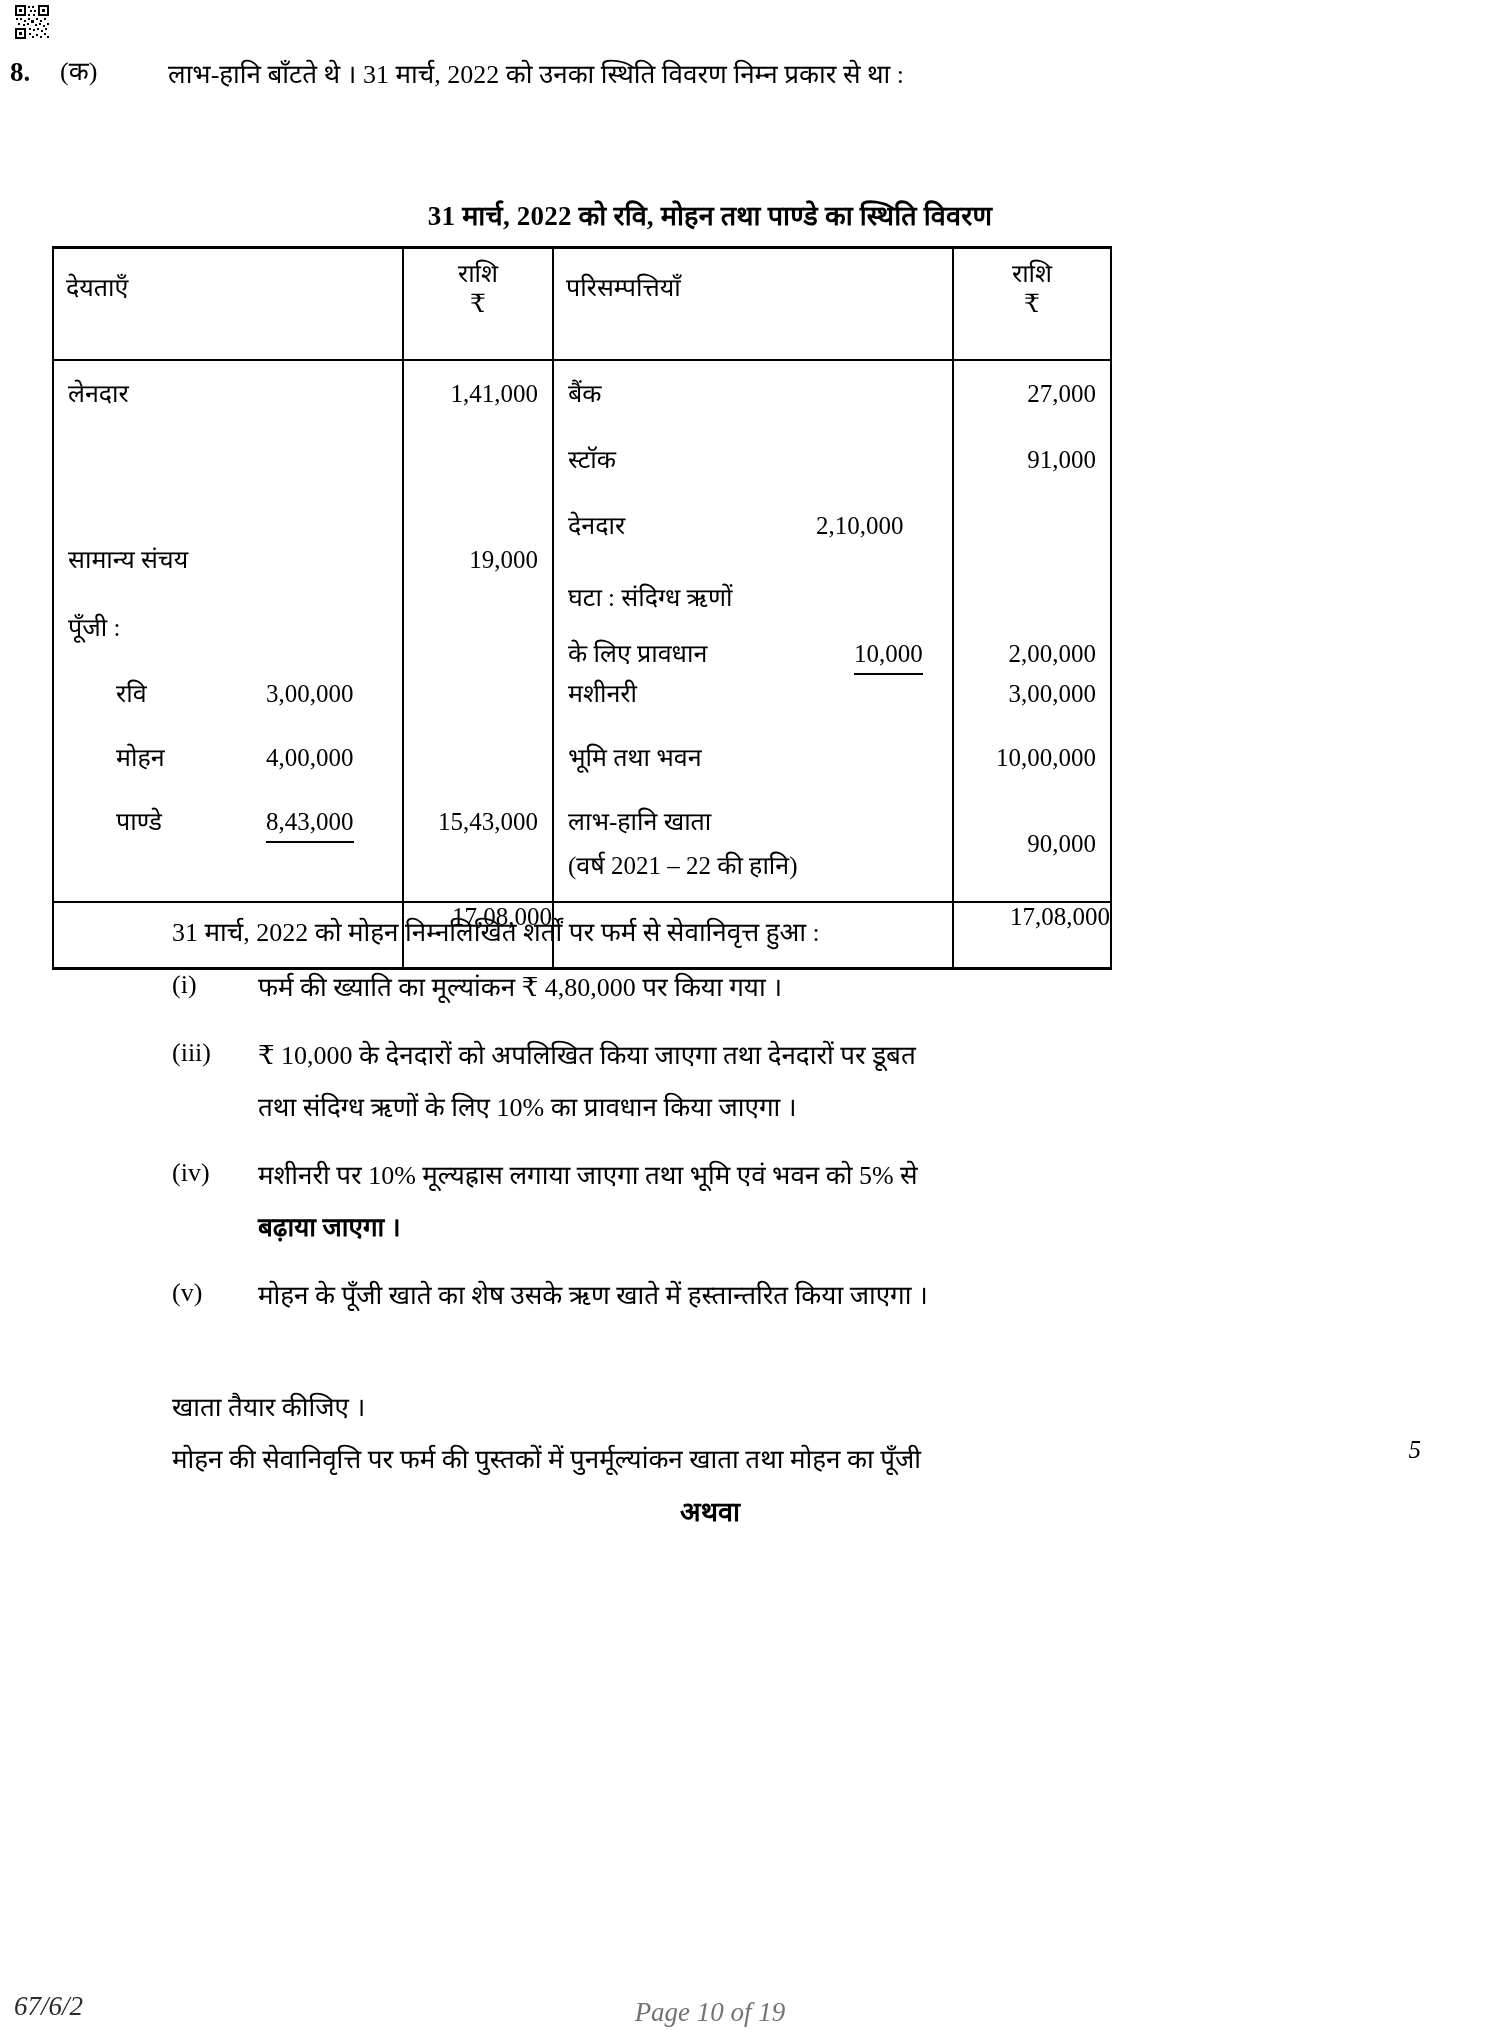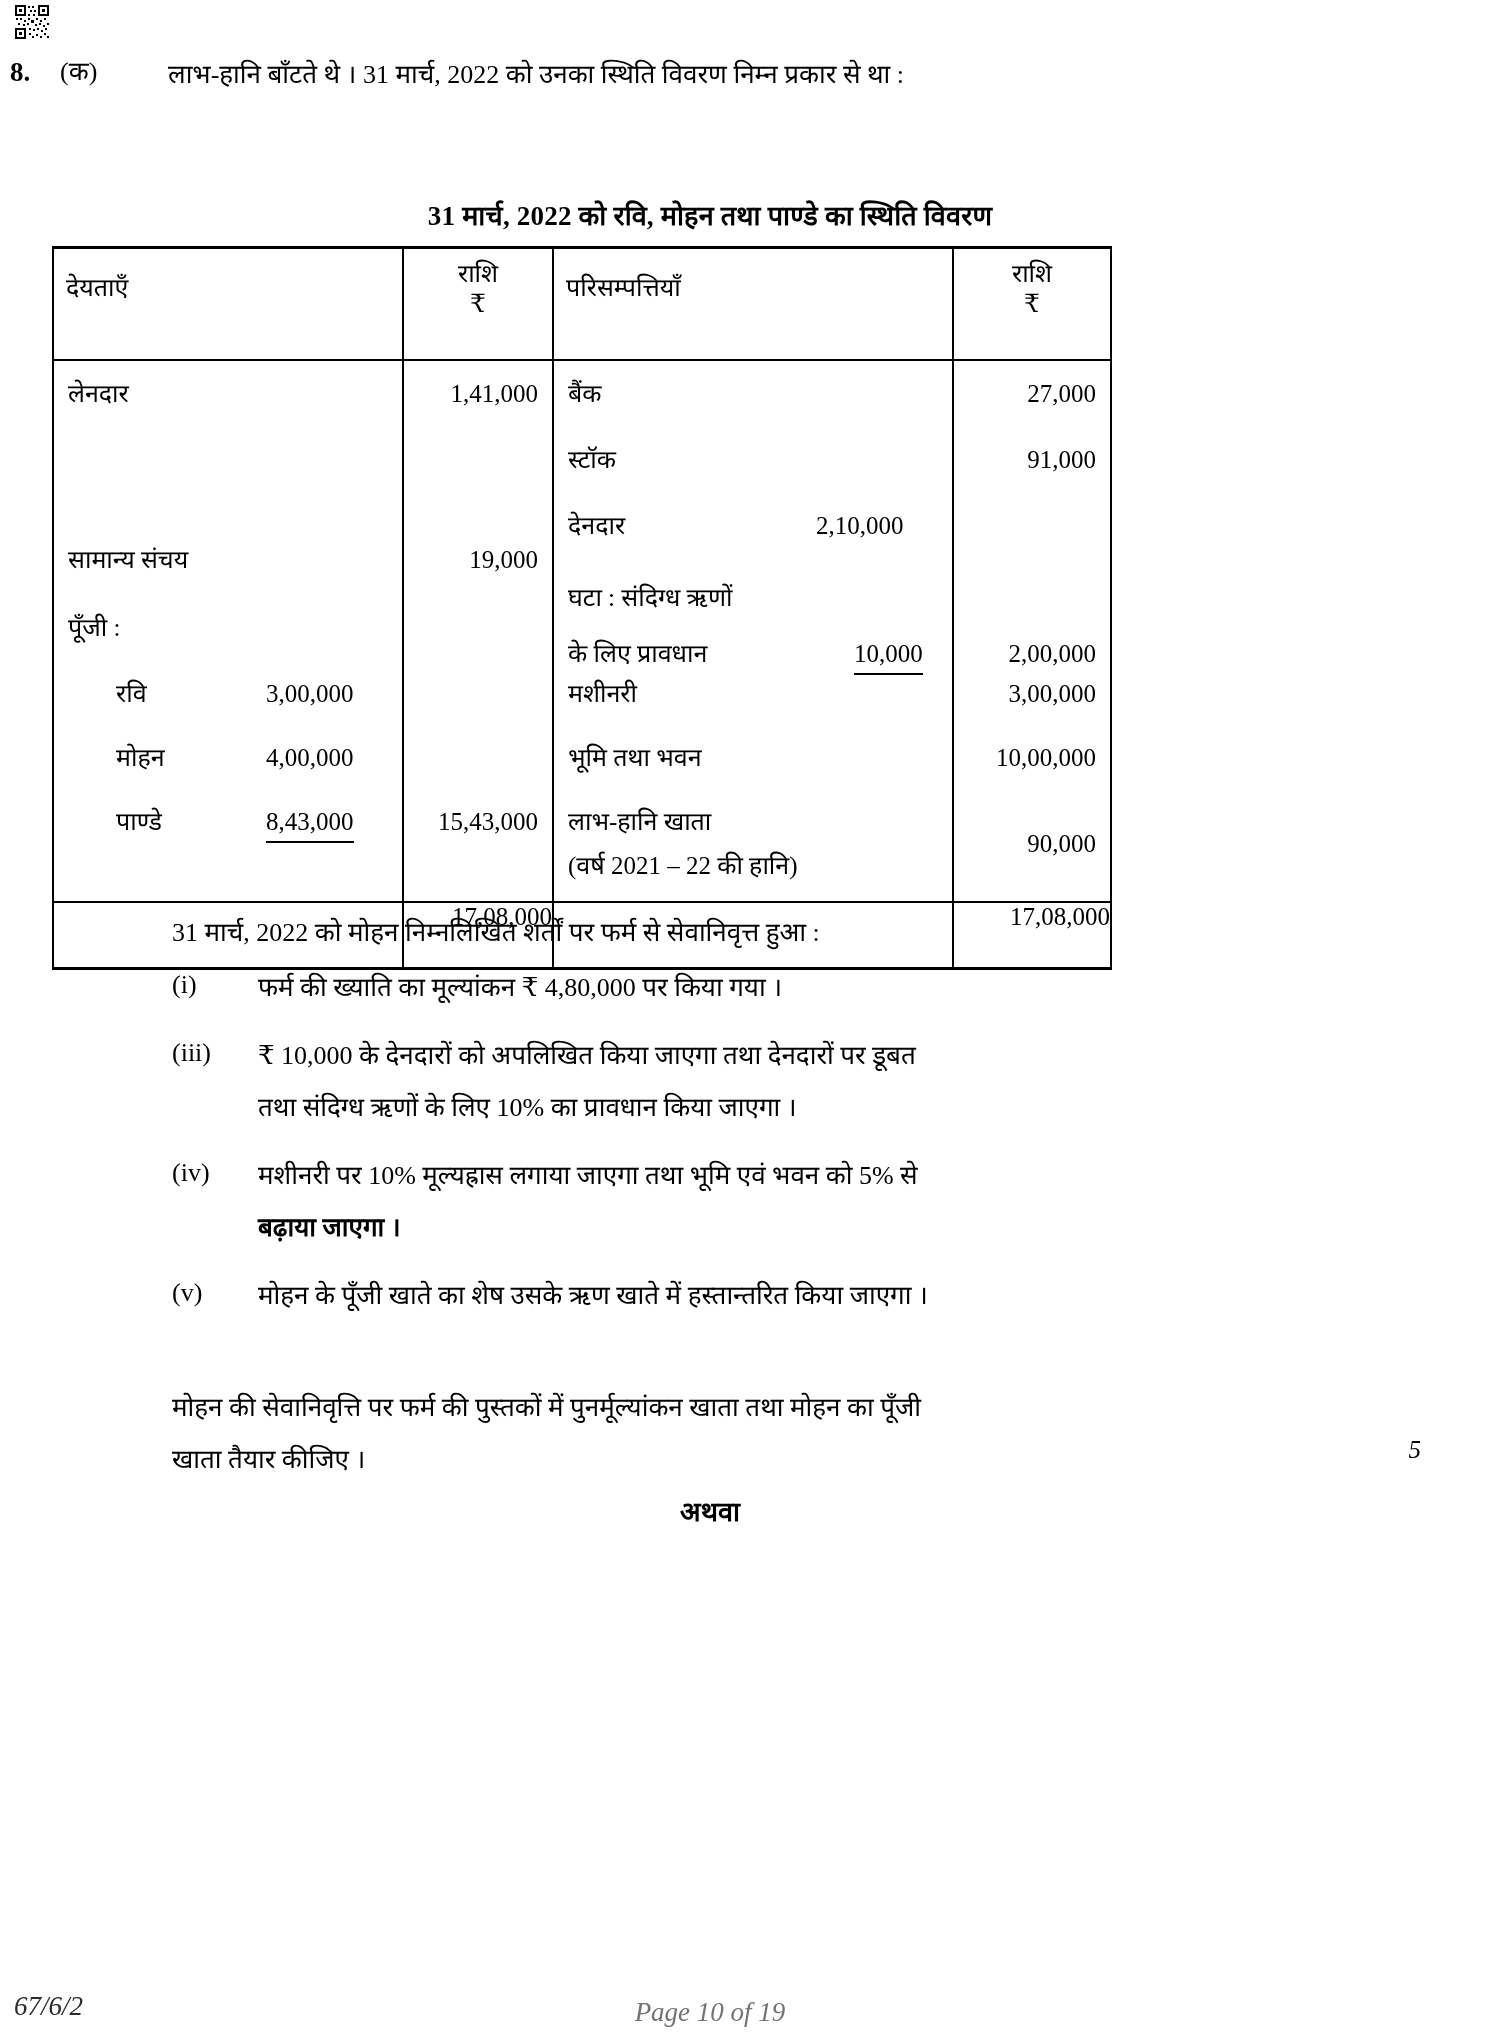--- a/index.html
+++ b/index.html
@@ -410,22 +410,22 @@
 
     <div class="item">
       <div class="rn">(v)</div>
       <div class="rtxt">
         <span class="ln">मोहन के पूँजी खाते का शेष उसके ऋण खाते में हस्तान्तरित किया जाएगा ।</span>
       </div>
     </div>
   </div>
 
   <div class="closing">
+    <span class="ln">खाता तैयार कीजिए ।</span>
     <span class="ln">मोहन की सेवानिवृत्ति पर फर्म की पुस्तकों में पुनर्मूल्यांकन खाता तथा मोहन का पूँजी</span>
-    <span class="ln">खाता तैयार कीजिए ।</span>
   </div>
 
   <div class="marks">5</div>
 
   <div class="athava">अथवा</div>
 
   <div class="foot-left">67/6/2</div>
   <div class="foot-center">Page 10 of 19</div>
 
 </div>

